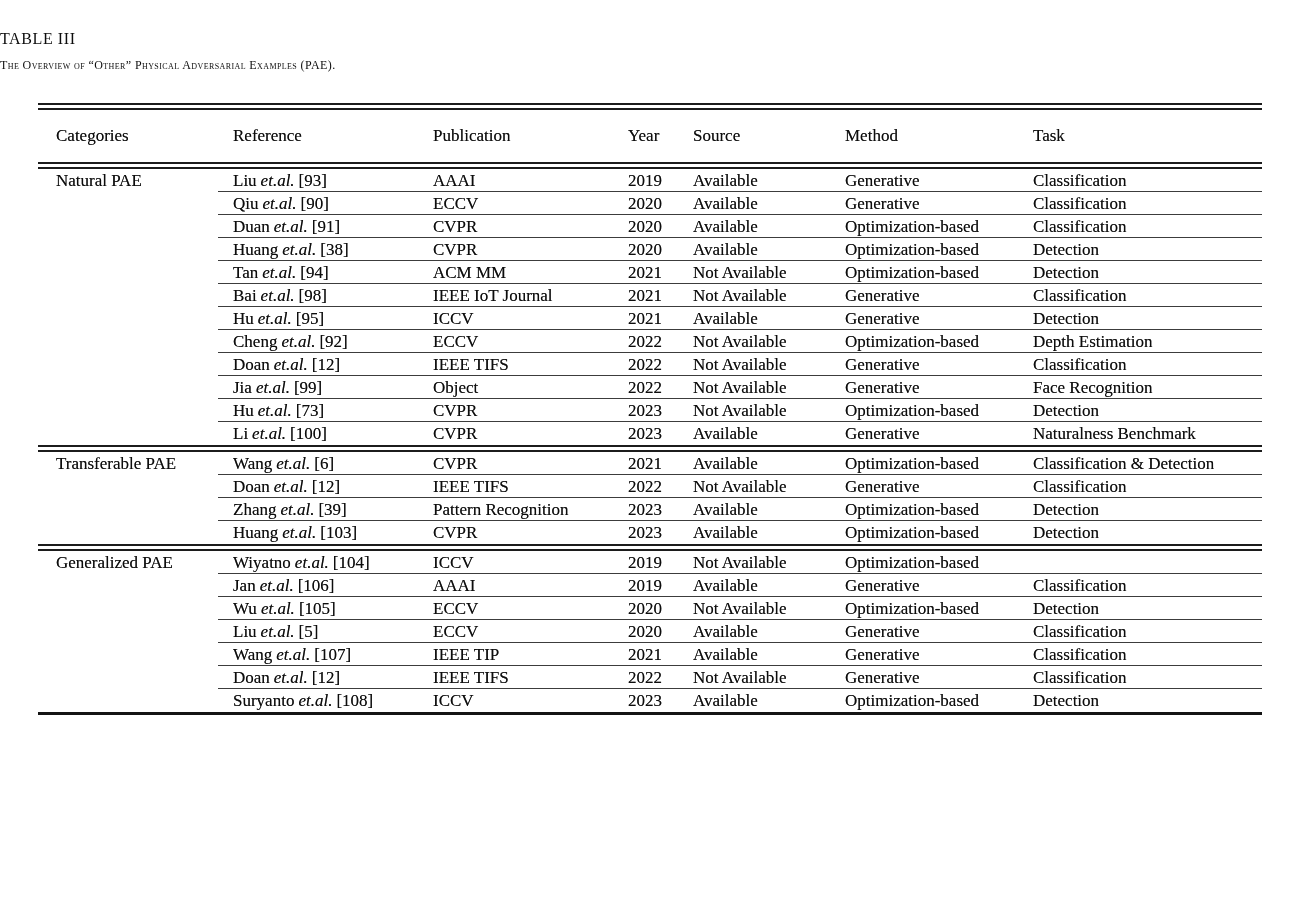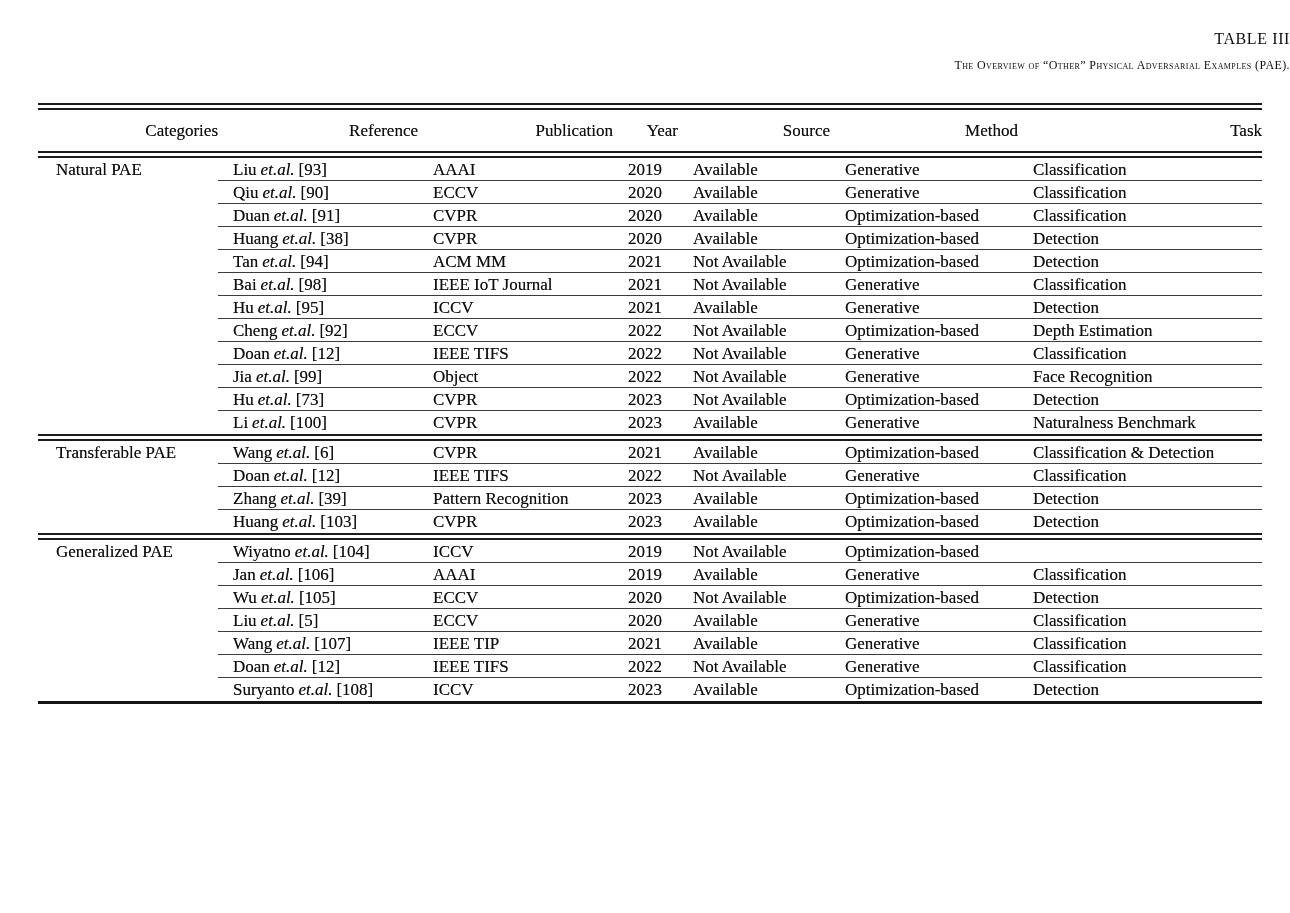--- a/index.html
+++ b/index.html
@@ -14,23 +14,22 @@
   }
   .page {
     width: 1290px;
     height: 913px;
     box-sizing: border-box;
     padding-top: 30px;
     background: #ffffff;
   }
   
   .caption {
-    text-align: right;
+    text-align: left;
     line-height: 1.15;
-    padding-left: 10px;
   }
   .caption-title {
     font-size: 16px;
     letter-spacing: 0.6px;
   }
   .caption-subtitle {
     margin-top: 11px;
     font-size: 12px;
     font-variant: small-caps;
     letter-spacing: 0.4px;
@@ -48,21 +47,21 @@
   .rule-thick {
     height: 3px;
     background: #141414;
   }
   .row {
     display: grid;
     grid-template-columns: 180px 200px 195px 65px 152px 188px 244px;
     align-items: center;
     position: relative;
   }
-  .header-row { height: 41px; text-align: right; }
+  .header-row { height: 52px; }
   .body-row   { height: 23px; }
   
   .body-row:not(.last)::after {
     content: "";
     position: absolute;
     left: 180px;
     right: 0;
     bottom: 0;
     height: 1px;
     background: #3c3c3c;

